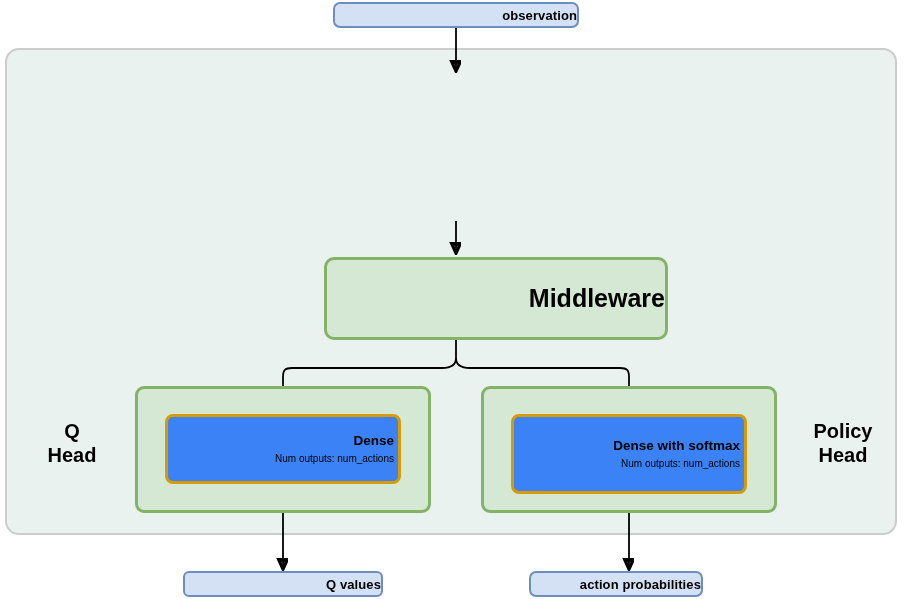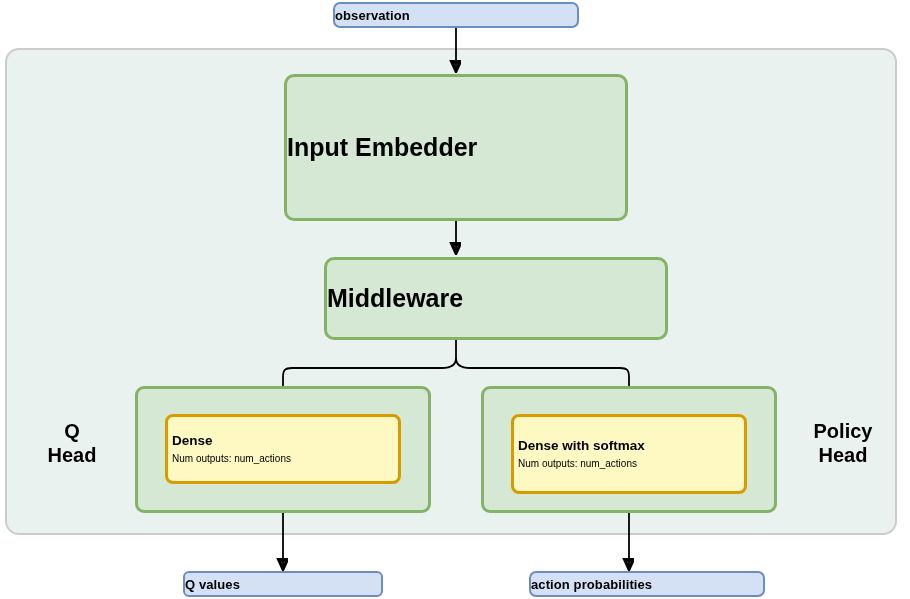--- a/index.html
+++ b/index.html
@@ -18,21 +18,21 @@
     position: absolute;
     left: 0; top: 0;
     width: 910px;
     height: 599px;
   }
   .node {
     position: absolute;
     box-sizing: border-box;
     display: flex;
     flex-direction: column;
-    align-items: flex-start;
+    align-items: flex-end;
     justify-content: center;
     text-align: center;
     color: #000000;
   }
 
   
   .io-box {
     background: #d4e1f5;
     border: 2px solid #6c8ebf;
     border-radius: 7px;
@@ -61,21 +61,21 @@
 
   
   .head-group {
     background: #d5e8d4;
     border: 3px solid #82b366;
     border-radius: 9px;
   }
 
   
   .orange-box {
-    background: #fef9c3;
+    background: #3b82f6;
     border: 3px solid #d79b00;
     border-radius: 8px;
     padding: 6px 4px;
     gap: 2px;
   }
   .orange-title {
     font-size: 13.5px;
     font-weight: bold;
     line-height: 1.35;
   }
@@ -135,23 +135,20 @@
 
     <line x1="283" y1="489" x2="283" y2="568" marker-end="url(#arrowhead)"></line>
 
     <line x1="629" y1="489" x2="629" y2="568" marker-end="url(#arrowhead)"></line>
   </svg>
 
   <div class="node io-box" style="left:333px; top:2px; width:246px; height:26px;">
     <span>observation</span>
   </div>
 
-  <div class="node green-box titled" style="left:284px; top:74px; width:344px; height:147px;">
-    <span>Input Embedder</span>
-  </div>
 
   <div class="node green-box titled" style="left:284px; top:257px; width:344px; height:83px;margin-left:40px;">
     <span>Middleware</span>
   </div>
 
   <div class="node head-group" style="left:135px; top:386px; width:296px; height:127px;"></div>
 
   <div class="node orange-box" style="left:165px; top:414px; width:236px; height:70px;">
     <span class="orange-title">Dense</span>
     <span class="orange-sub">Num outputs: num_actions</span>
@@ -171,17 +168,17 @@
 
   <div class="side-label" style="left:793px; top:419px; width:100px;text-align:center;">
     <div>Policy</div>
     <div>Head</div>
   </div>
 
   <div class="node io-box" style="left:183px; top:571px; width:200px; height:26px;border-radius:6px;">
     <span>Q values</span>
   </div>
 
-  <div class="node io-box" style="left:529px; top:571px; width:236px; height:26px;">
+  <div class="node io-box" style="left:529px; top:571px; width:174px; height:26px;">
     <span>action probabilities</span>
   </div>
 
 </div>
 
 </body></html>

